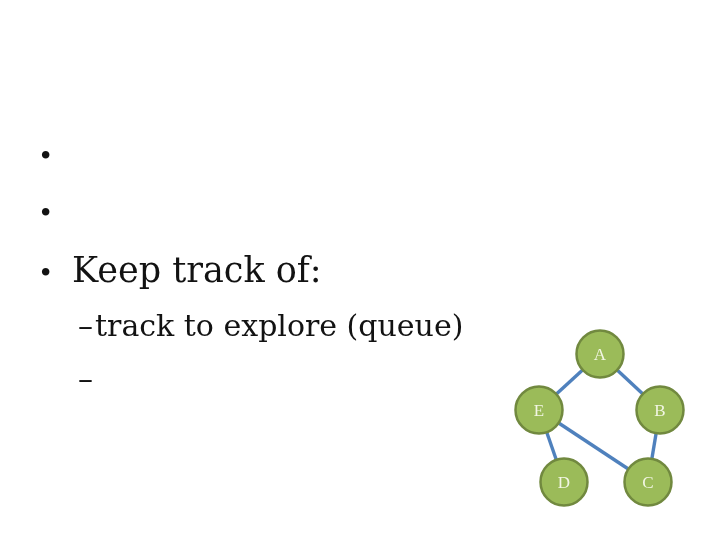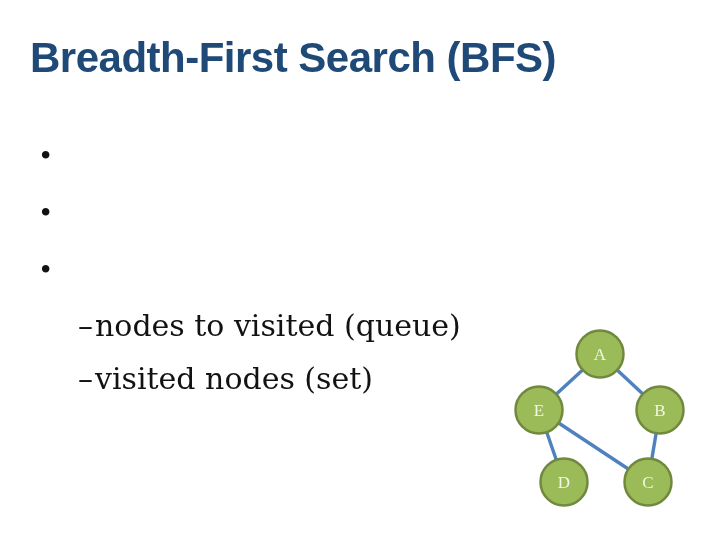--- a/index.html
+++ b/index.html
@@ -72,42 +72,41 @@
   .graph text {
     font-family: "Liberation Serif", serif;
     font-size: 17px;
   }
 </style>
 </head>
 <body>
 
 <div class="slide" style="background: rgb(255, 255, 255);">
 
-  <h1 class="title" style="color: rgb(31, 73, 119);">Breadth-First Search (BFS)</h1>
 
   <ul class="bullets">
     <li>
       <span class="marker">•</span>
     </li>
     <li>
       <span class="marker">•</span>
     </li>
     <li>
       <span class="marker">•</span>
+      <span>Keep track of:</span>
     </li>
   </ul>
 
   <ul class="sub-bullets">
     <li>
       <span class="marker">–</span>
-      <span>nodes to visited (queue)</span>
+      <span>track to explore (queue)</span>
     </li>
     <li>
       <span class="marker">–</span>
-      <span>visited nodes (set)</span>
     </li>
   </ul>
 
   <svg class="graph" width="215" height="205" viewBox="0 0 215 205">
       <line x1="100" y1="39" x2="39" y2="95" stroke="#4F81BD" stroke-width="3.4"></line>
       <line x1="100" y1="39" x2="160" y2="95" stroke="#4F81BD" stroke-width="3.4"></line>
       <line x1="39" y1="95" x2="64" y2="167" stroke="#4F81BD" stroke-width="3.4"></line>
       <line x1="39" y1="95" x2="148" y2="167" stroke="#4F81BD" stroke-width="3.4"></line>
       <line x1="160" y1="95" x2="148" y2="167" stroke="#4F81BD" stroke-width="3.4"></line>
       <circle cx="100" cy="39" r="23.5" fill="#9BBB59" stroke="#71893F" stroke-width="2.5"></circle>

